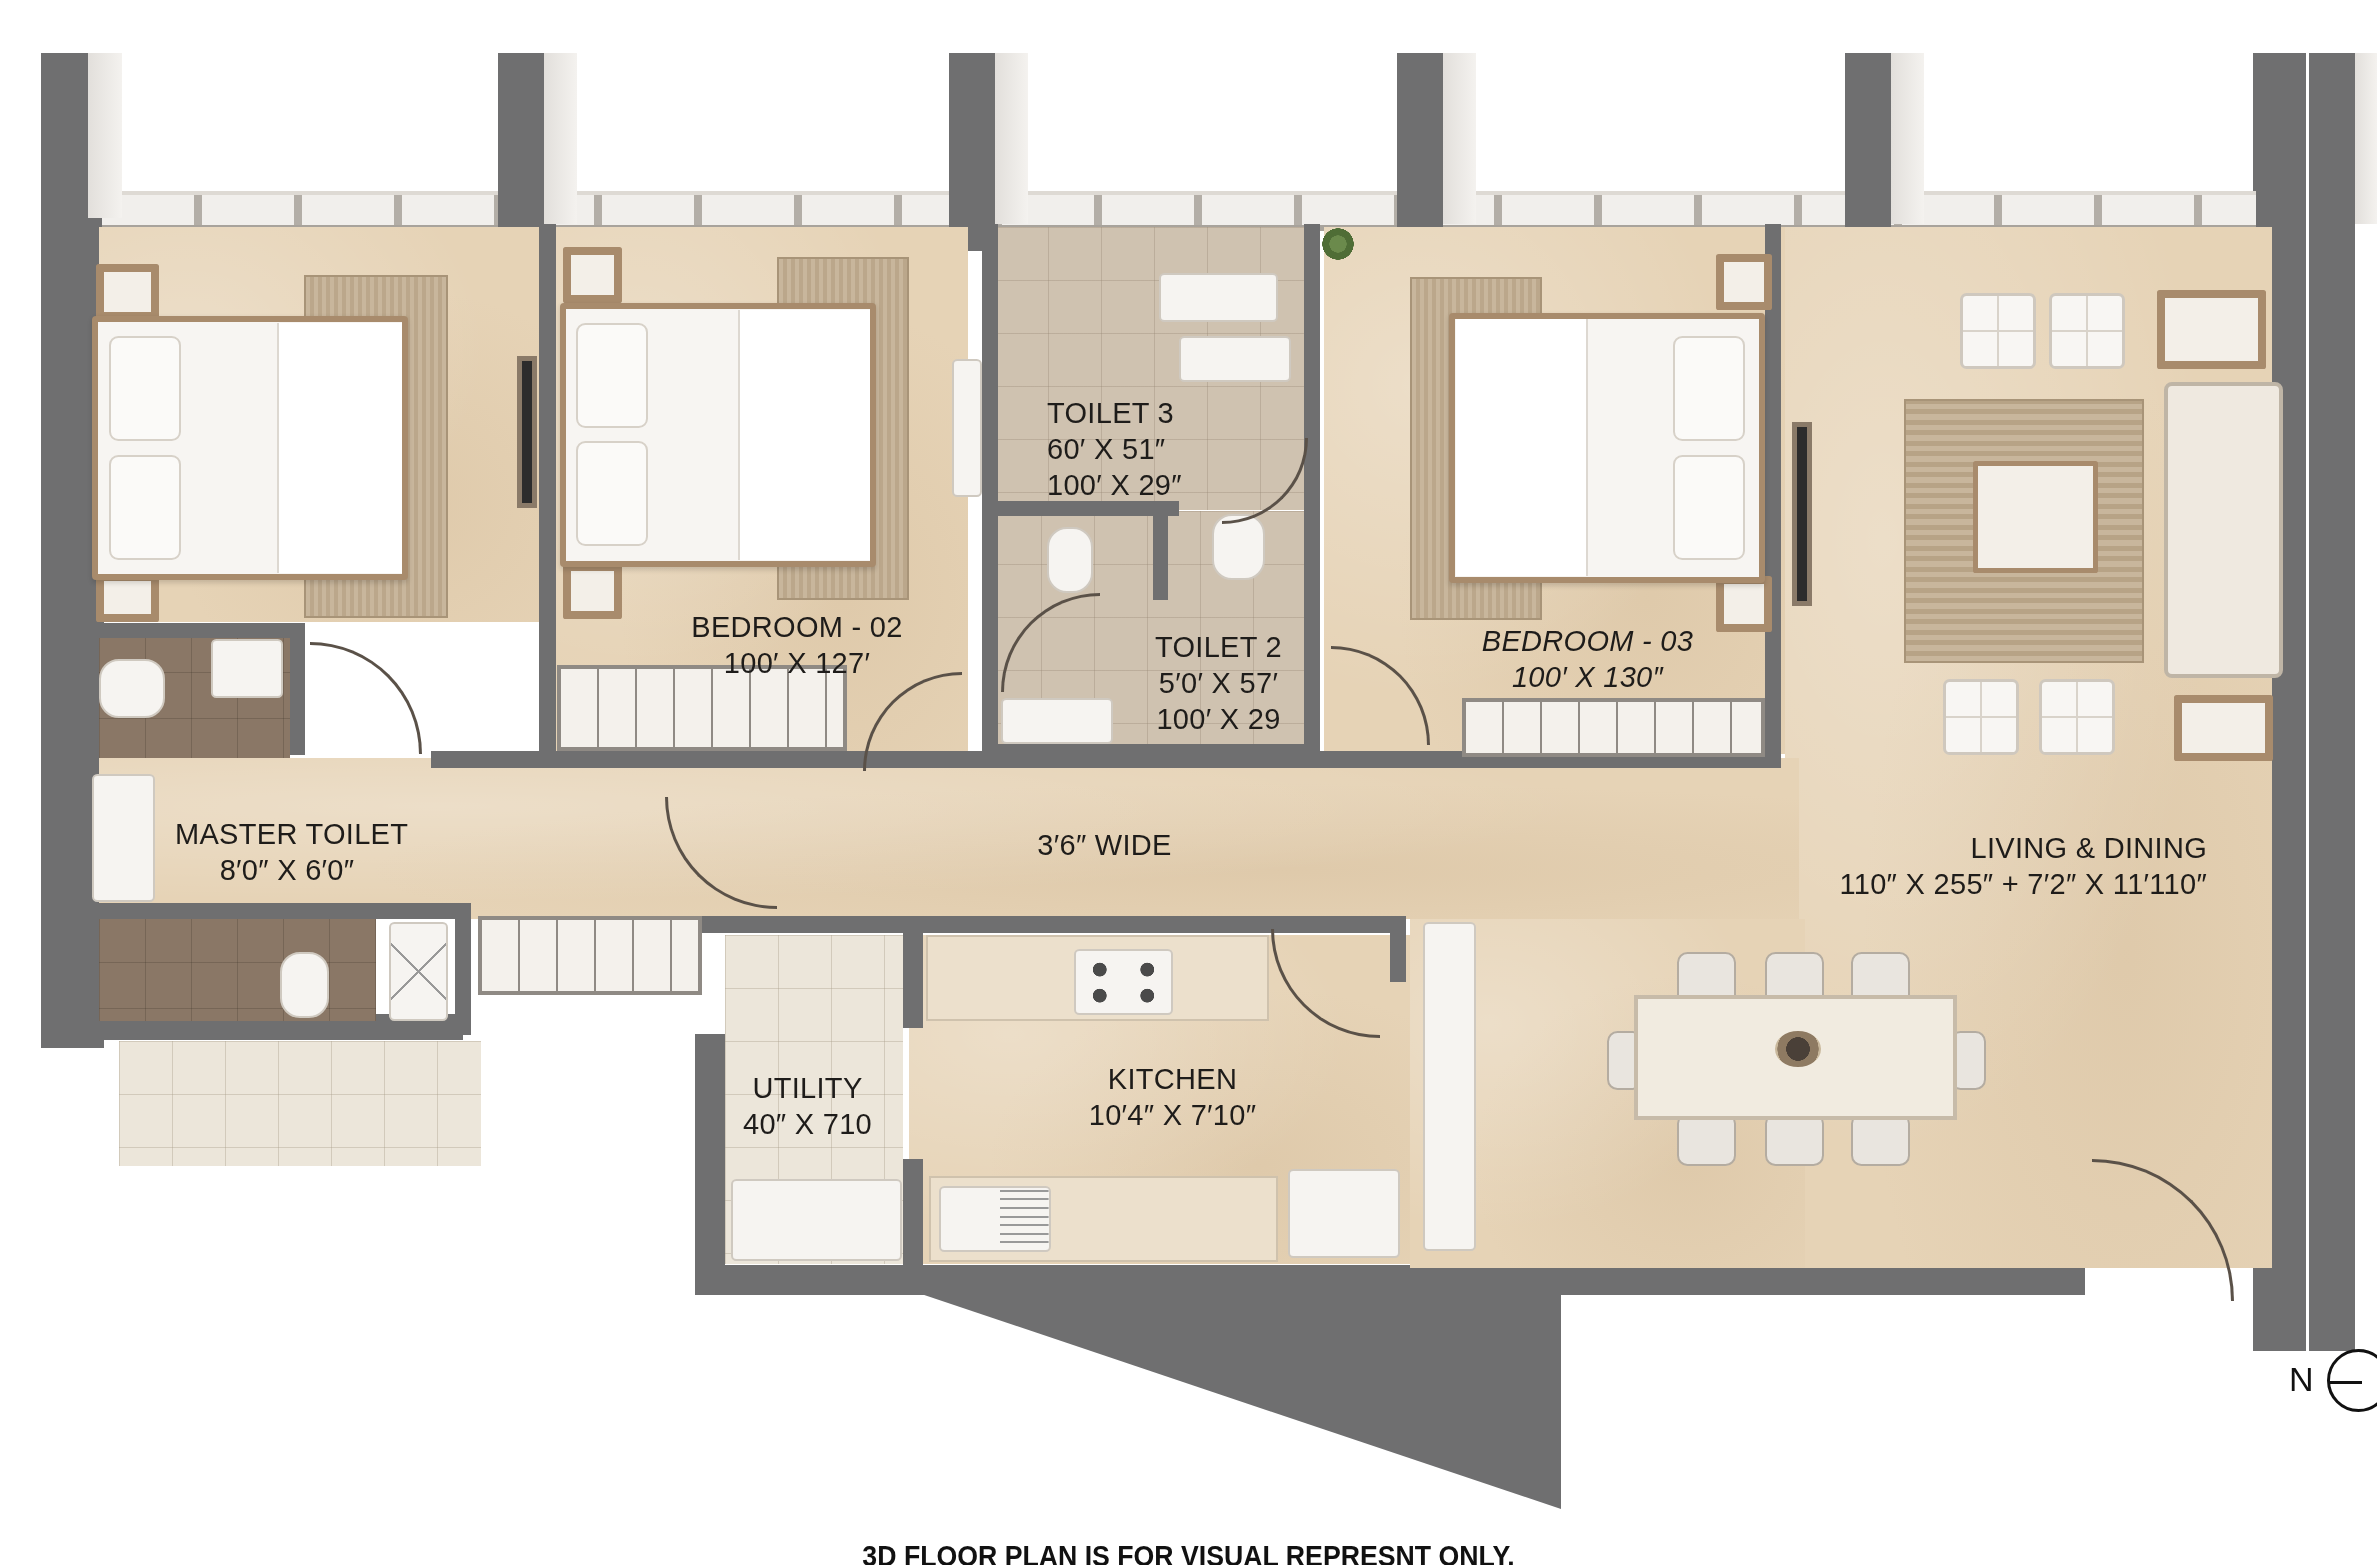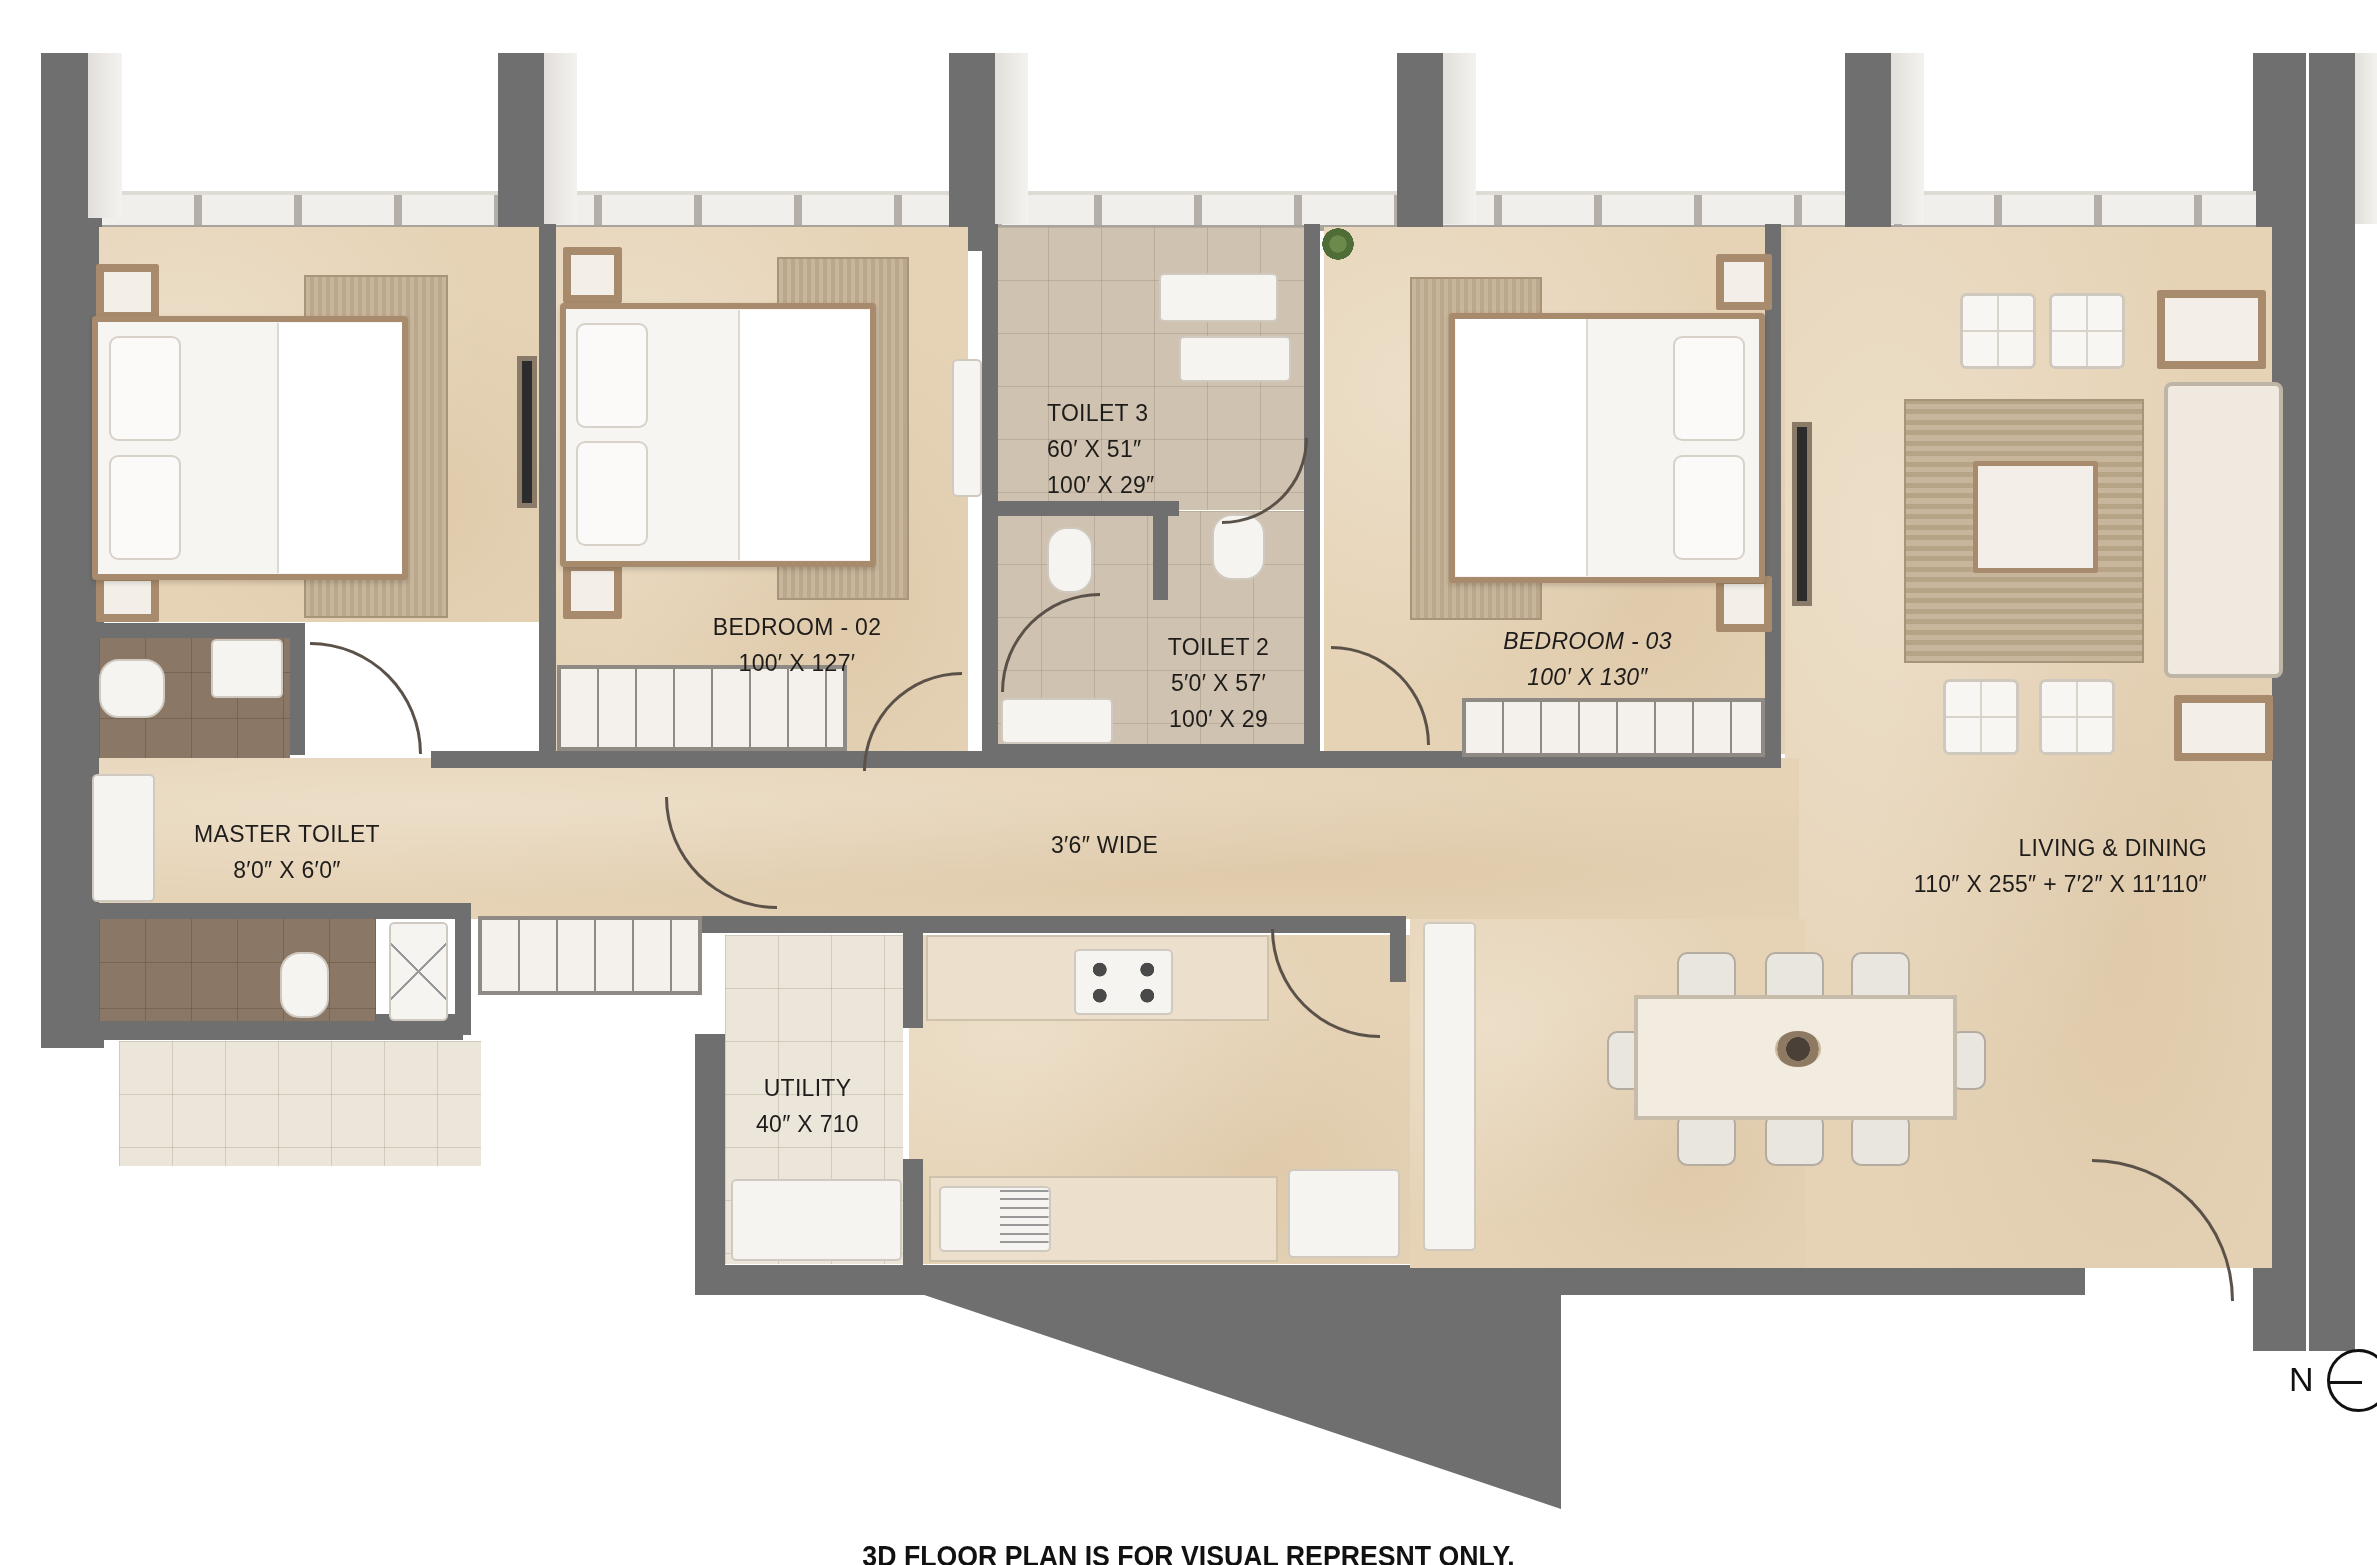--- a/index.html
+++ b/index.html
@@ -36,21 +36,21 @@
   .tv{background:#2c2c2c;border:5.3px solid #8a7a68;}
   .white-block{background:#f6f4f1;border:2.6px solid #cfc9c0;border-radius:5.3px;}
   .ottoman{background:#f8f6f3;border:3.3px solid #cfc8be;border-radius:6.6px;
       background-image:linear-gradient(90deg,transparent 49%,#d9d3ca 49% 51%,transparent 51%),
       linear-gradient(0deg,transparent 49%,#d9d3ca 49% 51%,transparent 51%);}
   .sofa{background:#efe9e0;border:4px solid #bfb5a6;border-radius:8px;}
   .chair{background:#e9e5df;border:2.6px solid #b4aca1;border-radius:10.5px;}
   .table-top{background:#f1ebe0;border:4px solid #c7bba9;}
   .counter{background:#ece0cc;border:2.6px solid #cfc2ad;}
   .door-arc{border:3.3px solid #5a5148;border-radius:0 0 0 100%;border-top:none;border-right:none;}
-  .label{position:absolute;color:#1e1c1a;text-align:center;font-size:23px;line-height:36px;letter-spacing:0.3px;white-space:nowrap;}
+  .label{position:absolute;color:#1e1c1a;text-align:center;font-size:29px;line-height:36px;letter-spacing:0.3px;white-space:nowrap;}
   .label .t{display:block;}
   .footer{position:absolute;left:0;width:2377px;top:1540px;text-align:center;font-weight:bold;font-size:29px;color:#111;letter-spacing:0px;transform:scaleX(0.92);}
   .compass{position:absolute;left:2289px;top:1349px;width:88px;height:72px;}
   .compass .n{position:absolute;left:0;top:10.5px;font-size:34px;color:#111;}
   .compass .c{position:absolute;left:38px;top:0;width:63px;width:63px;height:63px;border:3.3px solid #111;border-radius:50%;box-sizing:border-box;}
   .compass .c::after{content:"";position:absolute;left:0;top:29px;width:32px;height:3.3px;background:#111;}
   .plant{background:radial-gradient(circle,#6b8a4c 0 30%,#4f6d36 31% 55%,transparent 56%);}
 </style>
 </head>
 <body>
@@ -217,20 +217,24 @@
     <span class="t">3′6″ WIDE</span>
   </div>
   <div class="label" style="left:1746px;top:830px;width:461px;text-align:right;">
     <span class="t">LIVING &amp; DINING</span>
     <span class="t">110″ X 255″ + 7′2″ X 11′110″</span>
   </div>
   <div class="label" style="left:725px;top:1070px;width:165px;">
     <span class="t">UTILITY</span>
     <span class="t">40″ X 710</span>
   </div>
+  <div class="label" style="left:1054px;top:1061px;width:237px;">
+    <span class="t">KITCHEN</span>
+    <span class="t">10′4″ X 7′10″</span>
+  </div>
 
   <div class="compass">
     <span class="n">N</span>
     <span class="c"></span>
   </div>
 
   <div class="footer">3D FLOOR PLAN IS FOR VISUAL REPRESNT ONLY.</div>
 </div>
 
 

